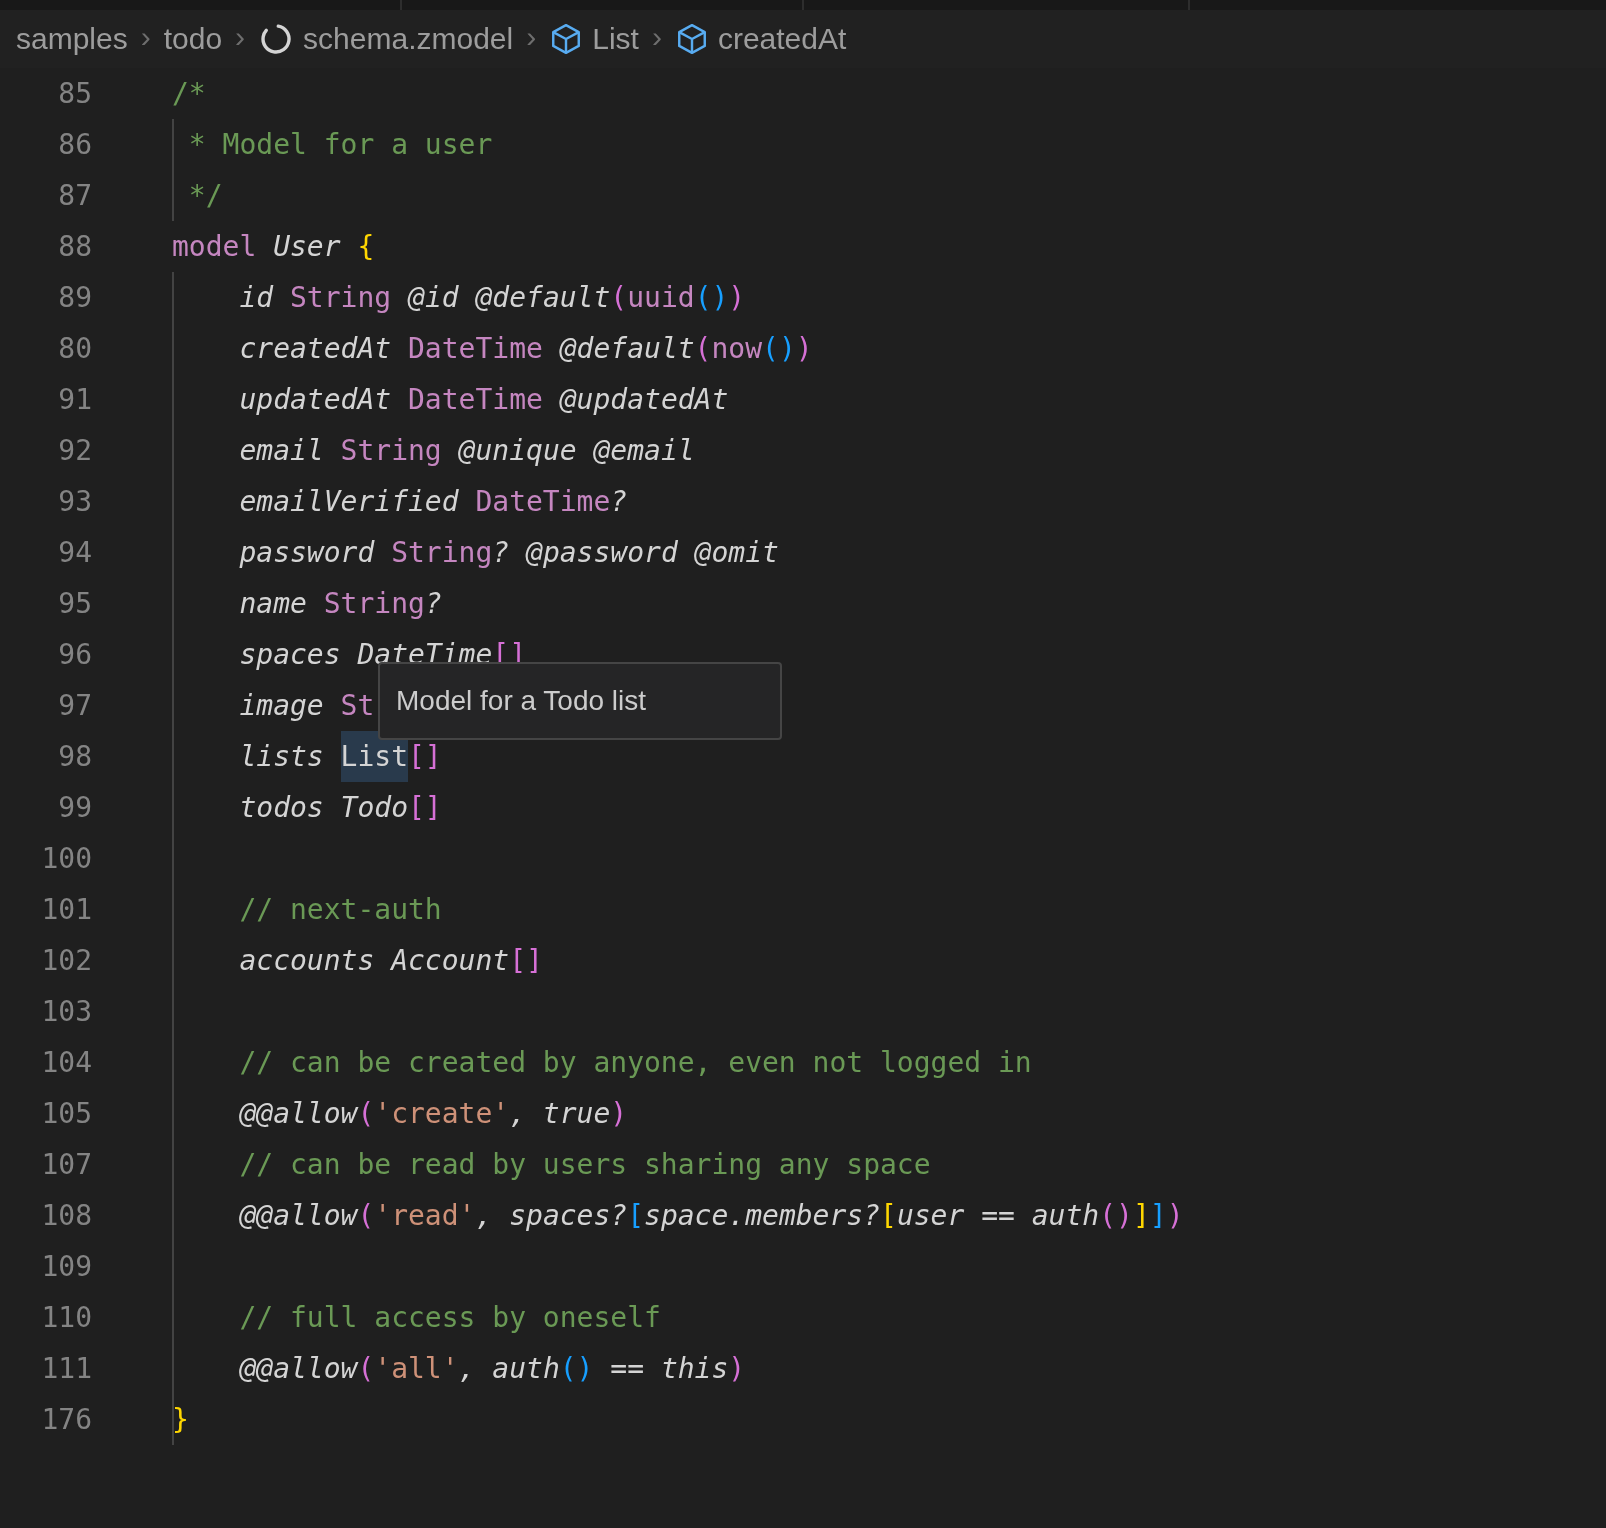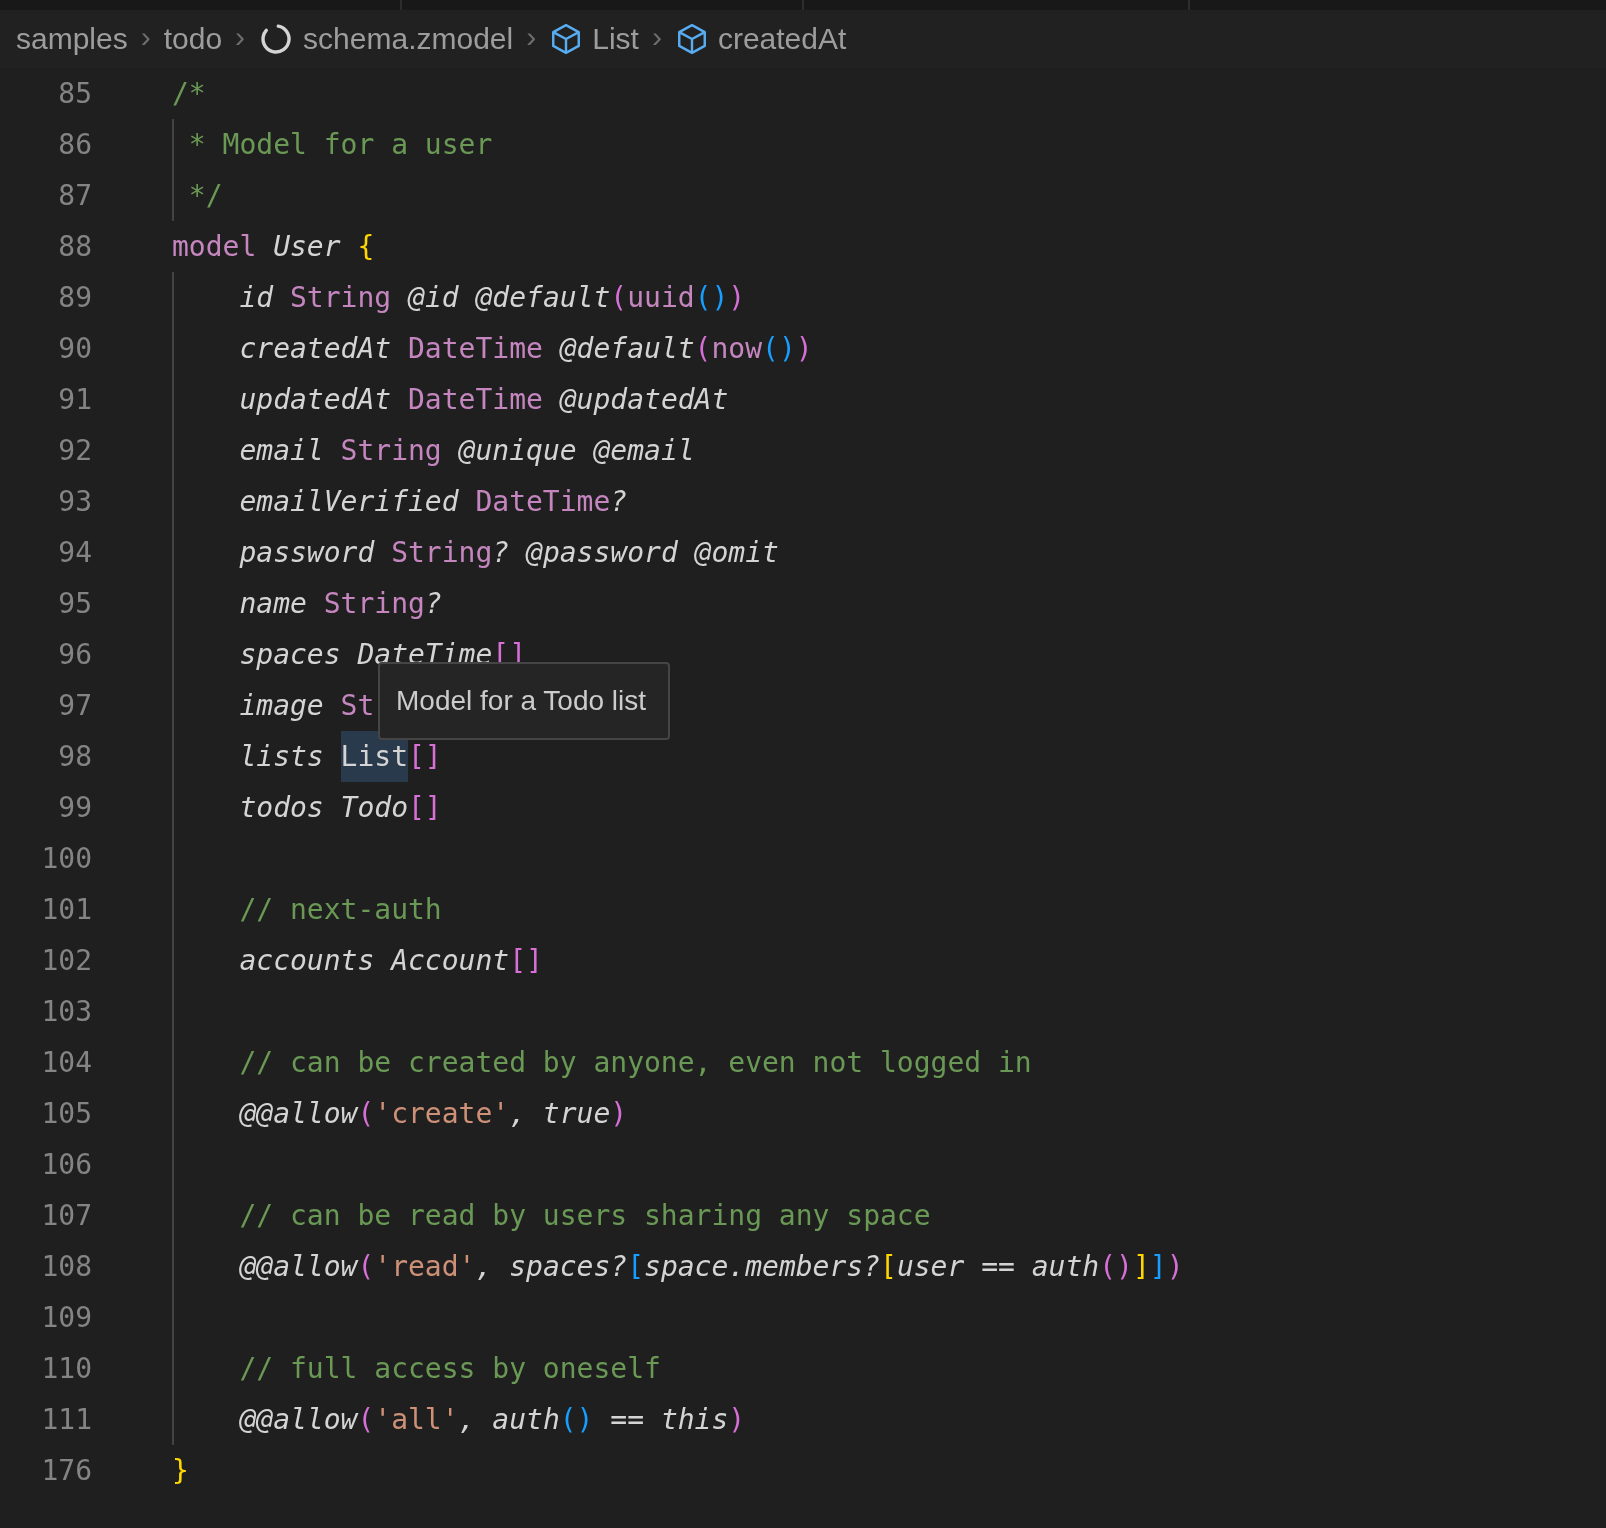--- a/index.html
+++ b/index.html
@@ -62,21 +62,21 @@
   }
   .indent-guide{
     position:absolute;left:172px;width:2px;
     background:var(--indent_guide,#434343);
   }
   #guide-a{top:51px;height:102px;}
   #guide-b{top:204px;height:1173px;}
   
   .tooltip{
     position:absolute;left:378px;top:662px;
-    width:292px;height:78px;box-sizing:border-box;
+    width:404px;height:78px;box-sizing:border-box;
     background:var(--tooltip_bg,#252526);
     border:2px solid var(--tooltip_border,#454545);
     border-radius:4px;z-index:10;
     display:flex;align-items:center;
     padding-left:16px;
     font-family:"Liberation Sans",sans-serif;
     font-size:28px;color:var(--tooltip_text,#CCCCCC);
   }
 </style>
 </head>
@@ -129,37 +129,36 @@
 
 <div class="editor">
   <div class="indent-guide" id="guide-a"></div>
   <div class="indent-guide" id="guide-b"></div>
   <div>
       <div class="code-line"><div class="gutter">85</div><div class="code"><span class="tk tk-c">/*</span></div></div>
       <div class="code-line"><div class="gutter">86</div><div class="code"><span class="tk tk-c"> * Model for a user</span></div></div>
       <div class="code-line"><div class="gutter">87</div><div class="code"><span class="tk tk-c"> */</span></div></div>
       <div class="code-line"><div class="gutter">88</div><div class="code"><span class="tk tk-k">model</span><span class="tk tk-w"> User </span><span class="tk tk-b1">{</span></div></div>
       <div class="code-line"><div class="gutter">89</div><div class="code"><span class="tk tk-w">    id </span><span class="tk tk-k">String</span><span class="tk tk-w"> @id @default</span><span class="tk tk-b2">(</span><span class="tk tk-k">uuid</span><span class="tk tk-b3">()</span><span class="tk tk-b2">)</span></div></div>
-      <div class="code-line"><div class="gutter">90</div><div class="code"><span class="tk tk-w">    createdAt </span><span class="tk tk-k">DateTime</span><span class="tk tk-w"> @default</span><span class="tk tk-b2">(</span><span class="tk tk-k">now</span><span class="tk tk-b3">()</span><span class="tk tk-b2">)</span></div></div>
+      <div class="code-line"><div class="gutter">80</div><div class="code"><span class="tk tk-w">    createdAt </span><span class="tk tk-k">DateTime</span><span class="tk tk-w"> @default</span><span class="tk tk-b2">(</span><span class="tk tk-k">now</span><span class="tk tk-b3">()</span><span class="tk tk-b2">)</span></div></div>
       <div class="code-line"><div class="gutter">91</div><div class="code"><span class="tk tk-w">    updatedAt </span><span class="tk tk-k">DateTime</span><span class="tk tk-w"> @updatedAt</span></div></div>
       <div class="code-line"><div class="gutter">92</div><div class="code"><span class="tk tk-w">    email </span><span class="tk tk-k">String</span><span class="tk tk-w"> @unique @email</span></div></div>
       <div class="code-line"><div class="gutter">93</div><div class="code"><span class="tk tk-w">    emailVerified </span><span class="tk tk-k">DateTime</span><span class="tk tk-w">?</span></div></div>
       <div class="code-line"><div class="gutter">94</div><div class="code"><span class="tk tk-w">    password </span><span class="tk tk-k">String</span><span class="tk tk-w">? @password @omit</span></div></div>
       <div class="code-line"><div class="gutter">95</div><div class="code"><span class="tk tk-w">    name </span><span class="tk tk-k">String</span><span class="tk tk-w">?</span></div></div>
       <div class="code-line"><div class="gutter">96</div><div class="code"><span class="tk tk-w">    spaces DateTime</span><span class="tk tk-b2">[]</span></div></div>
       <div class="code-line"><div class="gutter">97</div><div class="code"><span class="tk tk-w">    image </span><span class="tk tk-k">String</span><span class="tk tk-w">?</span></div></div>
       <div class="code-line"><div class="gutter">98</div><div class="code"><span class="tk tk-w">    lists </span><span class="tk tk-hl">List</span><span class="tk tk-b2">[]</span></div></div>
       <div class="code-line"><div class="gutter">99</div><div class="code"><span class="tk tk-w">    todos Todo</span><span class="tk tk-b2">[]</span></div></div>
       <div class="code-line"><div class="gutter">100</div><div class="code"></div></div>
       <div class="code-line"><div class="gutter">101</div><div class="code"><span class="tk tk-c">    // next-auth</span></div></div>
       <div class="code-line"><div class="gutter">102</div><div class="code"><span class="tk tk-w">    accounts Account</span><span class="tk tk-b2">[]</span></div></div>
       <div class="code-line"><div class="gutter">103</div><div class="code"></div></div>
       <div class="code-line"><div class="gutter">104</div><div class="code"><span class="tk tk-c">    // can be created by anyone, even not logged in</span></div></div>
       <div class="code-line"><div class="gutter">105</div><div class="code"><span class="tk tk-w">    @@allow</span><span class="tk tk-b2">(</span><span class="tk tk-s">'create'</span><span class="tk tk-w">, true</span><span class="tk tk-b2">)</span></div></div>
-      <div class="code-line"><div class="gutter">106</div><div class="code"></div></div>
       <div class="code-line"><div class="gutter">107</div><div class="code"><span class="tk tk-c">    // can be read by users sharing any space</span></div></div>
       <div class="code-line"><div class="gutter">108</div><div class="code"><span class="tk tk-w">    @@allow</span><span class="tk tk-b2">(</span><span class="tk tk-s">'read'</span><span class="tk tk-w">, spaces?</span><span class="tk tk-b3">[</span><span class="tk tk-w">space.members?</span><span class="tk tk-b1">[</span><span class="tk tk-w">user == auth</span><span class="tk tk-b2">()</span><span class="tk tk-b1">]</span><span class="tk tk-b3">]</span><span class="tk tk-b2">)</span></div></div>
       <div class="code-line"><div class="gutter">109</div><div class="code"></div></div>
       <div class="code-line"><div class="gutter">110</div><div class="code"><span class="tk tk-c">    // full access by oneself</span></div></div>
       <div class="code-line"><div class="gutter">111</div><div class="code"><span class="tk tk-w">    @@allow</span><span class="tk tk-b2">(</span><span class="tk tk-s">'all'</span><span class="tk tk-w">, auth</span><span class="tk tk-b3">()</span><span class="tk tk-w"> == this</span><span class="tk tk-b2">)</span></div></div>
       <div class="code-line"><div class="gutter">176</div><div class="code"><span class="tk tk-b1">}</span></div></div>
     </div>
 </div>
 
 <div class="tooltip">

